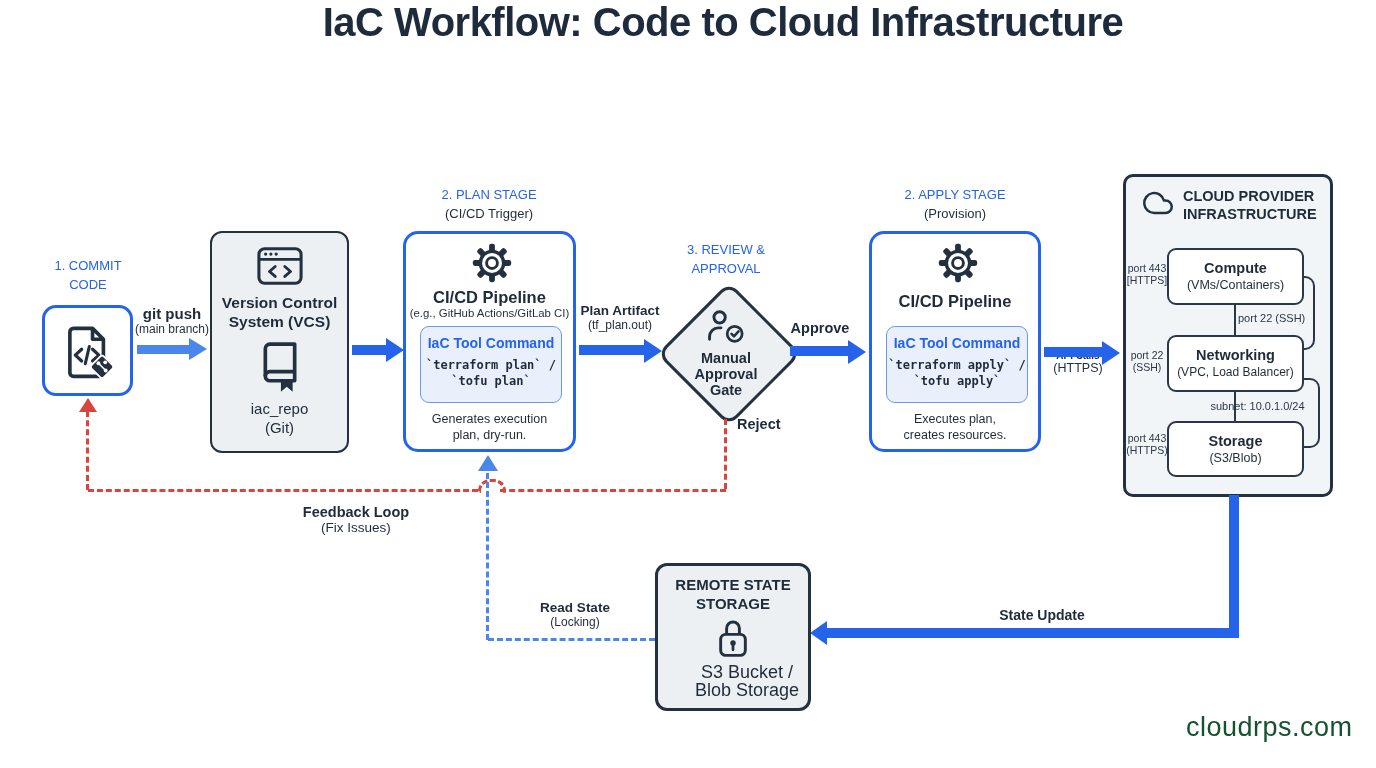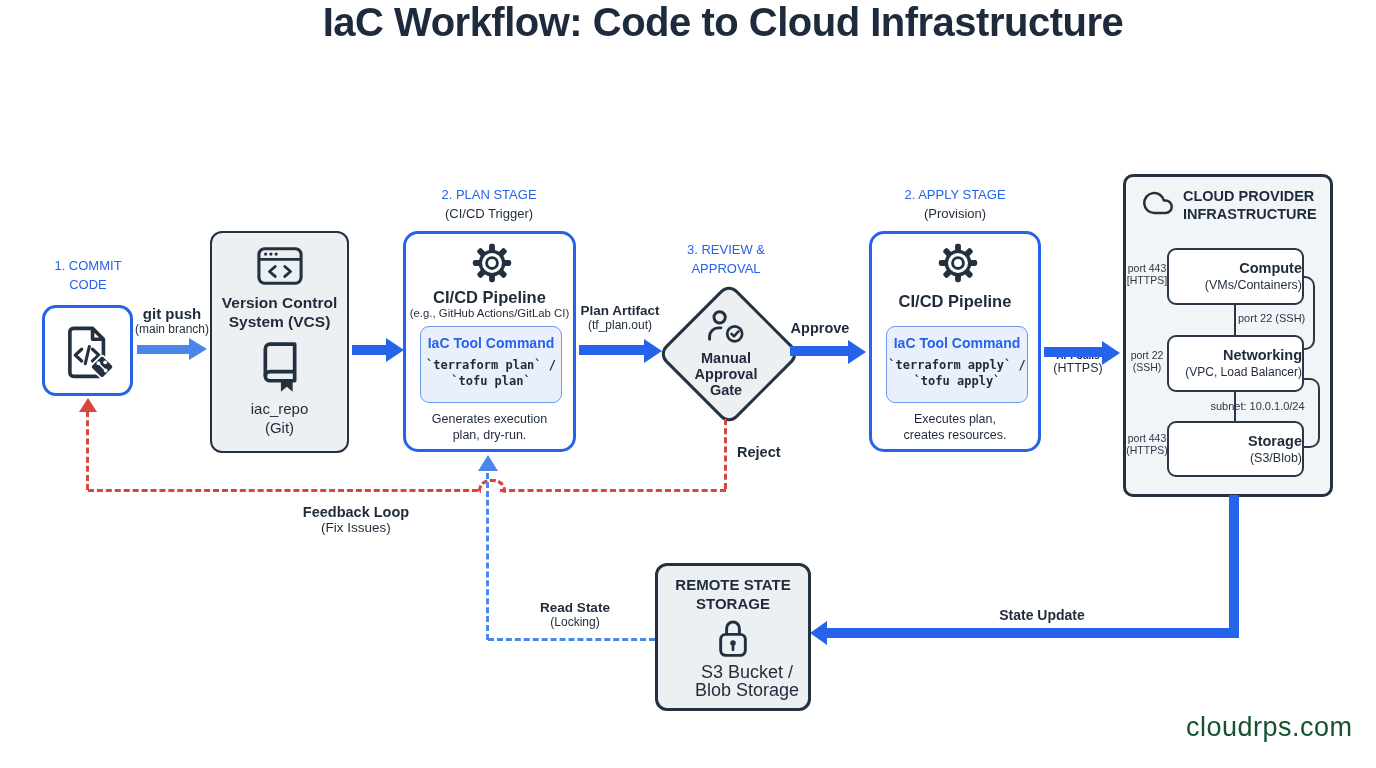--- a/index.html
+++ b/index.html
@@ -36,21 +36,21 @@
   .tri-up-red{border-left:9px solid transparent;border-right:9px solid transparent;border-bottom:14px solid var(--red);}
   .tri-up-blue{border-left:10px solid transparent;border-right:10px solid transparent;border-bottom:16px solid var(--blue2);}
   .dash-red-h{position:absolute;border-top:3.5px dashed var(--red);}
   .dash-red-v{position:absolute;border-left:3.5px dashed var(--red);}
   .dash-blue-h{position:absolute;border-top:3.5px dashed var(--blue2);}
   .dash-blue-v{position:absolute;border-left:3.5px dashed var(--blue2);}
   .hop{position:absolute;border:3.5px dashed var(--red);border-bottom:none;border-radius:12px 12px 0 0;}
   .lbl{font-size:14.5px;font-weight:bold;}
   .sub{font-size:12px;font-weight:normal;}
   .svcbox{position:absolute;box-sizing:border-box;background:#fff;border:2px solid #2b3647;border-radius:9px;
-          display:flex;flex-direction:column;justify-content:center;text-align:right;}
+          display:flex;flex-direction:column;justify-content:center;text-align:center;}
   .svcname{font-size:14.5px;font-weight:bold;line-height:17px;}
   .svcdet{font-size:12.5px;line-height:16px;}
   .portlbl{position:absolute;width:42px;text-align:center;font-size:10.5px;line-height:12px;color:#2b3647;}
   .conn{position:absolute;border-left:2px solid #2b3647;}
   .bracket{position:absolute;box-sizing:border-box;border:2px solid #2b3647;border-left:none;border-radius:0 10px 10px 0;}
   .wm{font-size:27px;color:#14532d;letter-spacing:0.5px;}
   svg{display:block;}
 </style>
 </head>
 <body>
@@ -187,21 +187,21 @@
       <div>Approval</div>
       <div>Gate</div>
     </div>
   </div>
 
   <div class="abs c lbl" style="left:780px;top:320px;width:80px;">Approve</div>
   <div class="hbar" style="left:790px;top:346px;width:58px;height:10px;"></div>
   <div class="tri tri-right" style="left:848px;top:340px;"></div>
 
   <div class="dash-red-v" style="left:724px;top:419px;height:70px;"></div>
-  <div class="abs lbl" style="left:737px;top:444px;">Reject</div>
+  <div class="abs lbl" style="left:737px;top:416px;">Reject</div>
   <div class="dash-red-h" style="left:88px;top:489px;width:390px;"></div>
   <div class="hop" style="left:478px;top:479px;width:22px;height:11px;"></div>
   <div class="dash-red-h" style="left:500px;top:489px;width:226px;"></div>
   <div class="dash-red-v" style="left:86px;top:411px;height:79px;"></div>
   <div class="tri tri-up-red" style="left:79px;top:398px;"></div>
   <div class="abs c" style="left:256px;top:504px;width:200px;">
     <div class="lbl">Feedback Loop</div>
     <div style="font-size:13.5px;">(Fix Issues)</div>
   </div>
 

